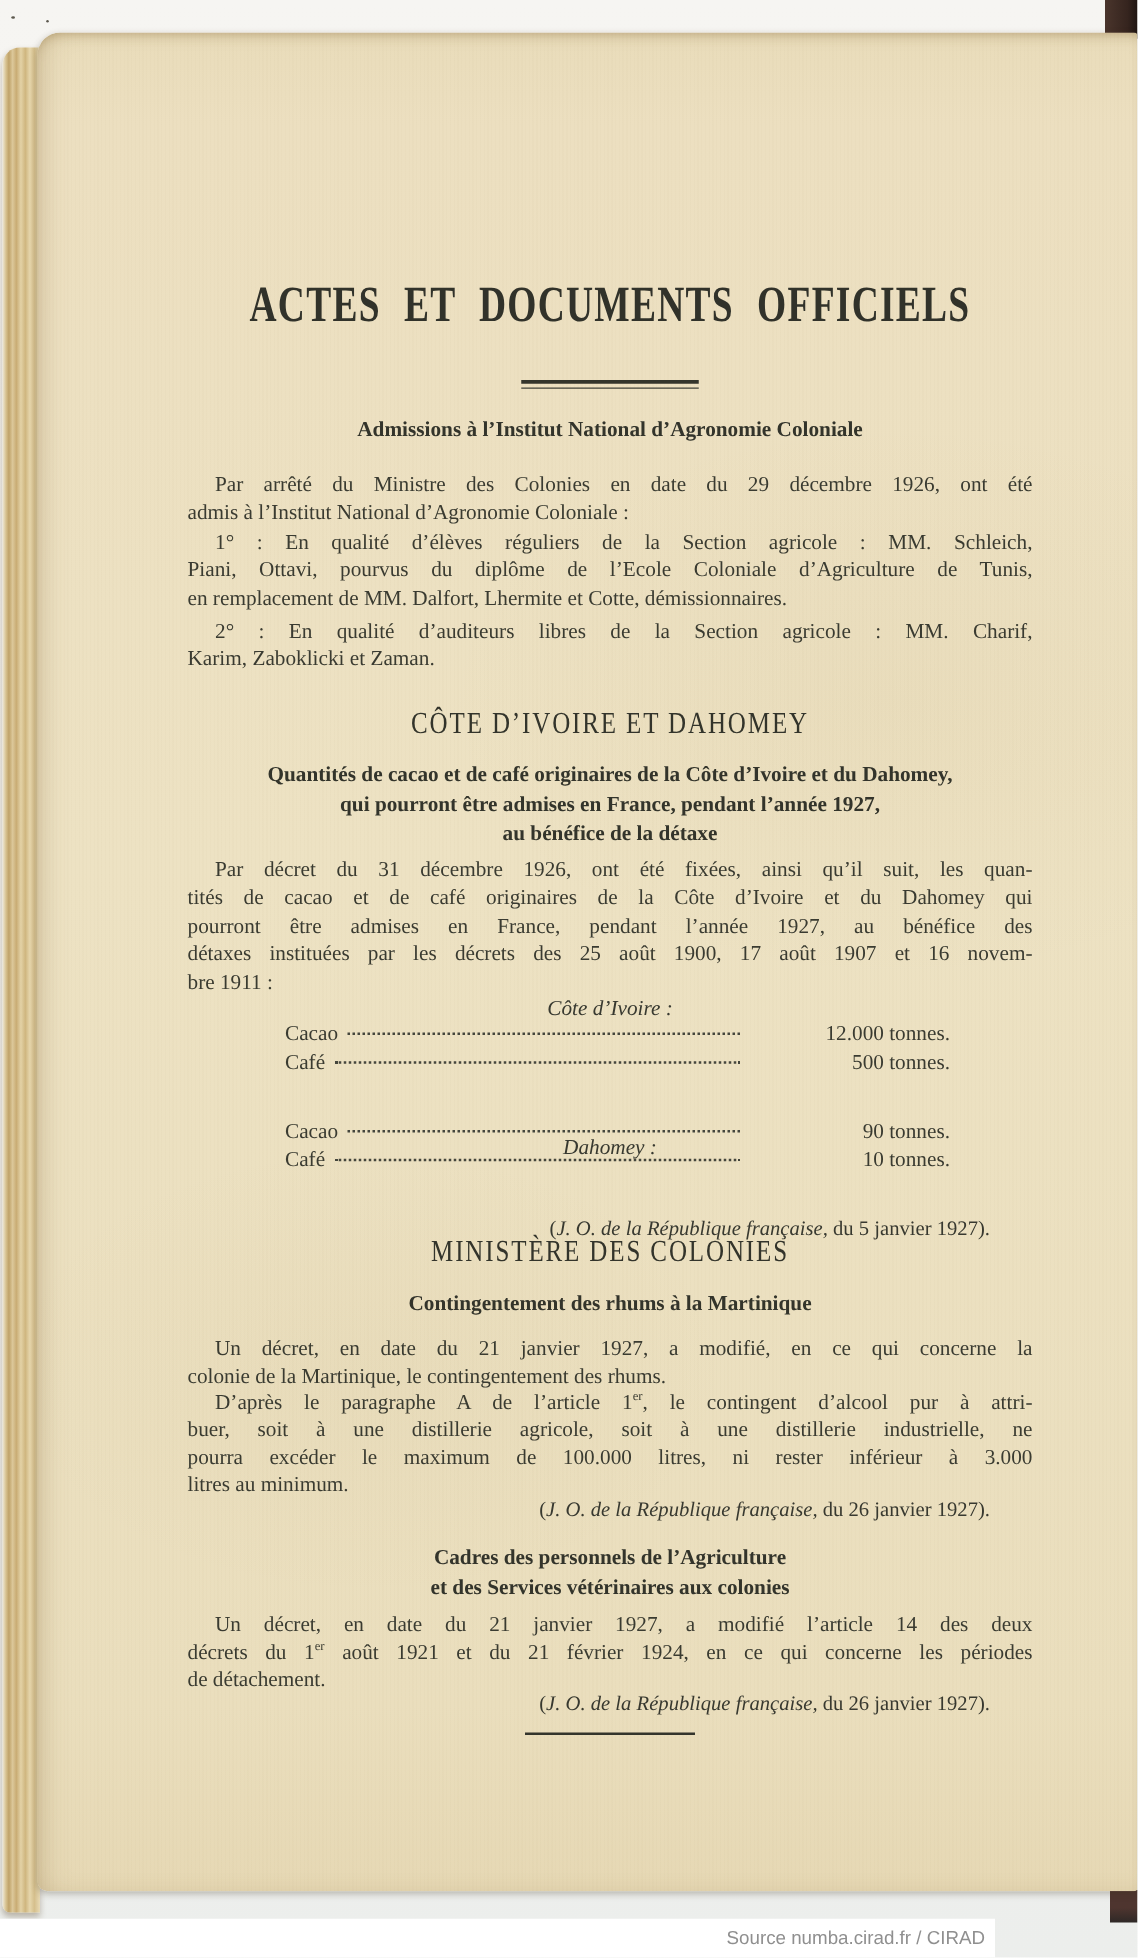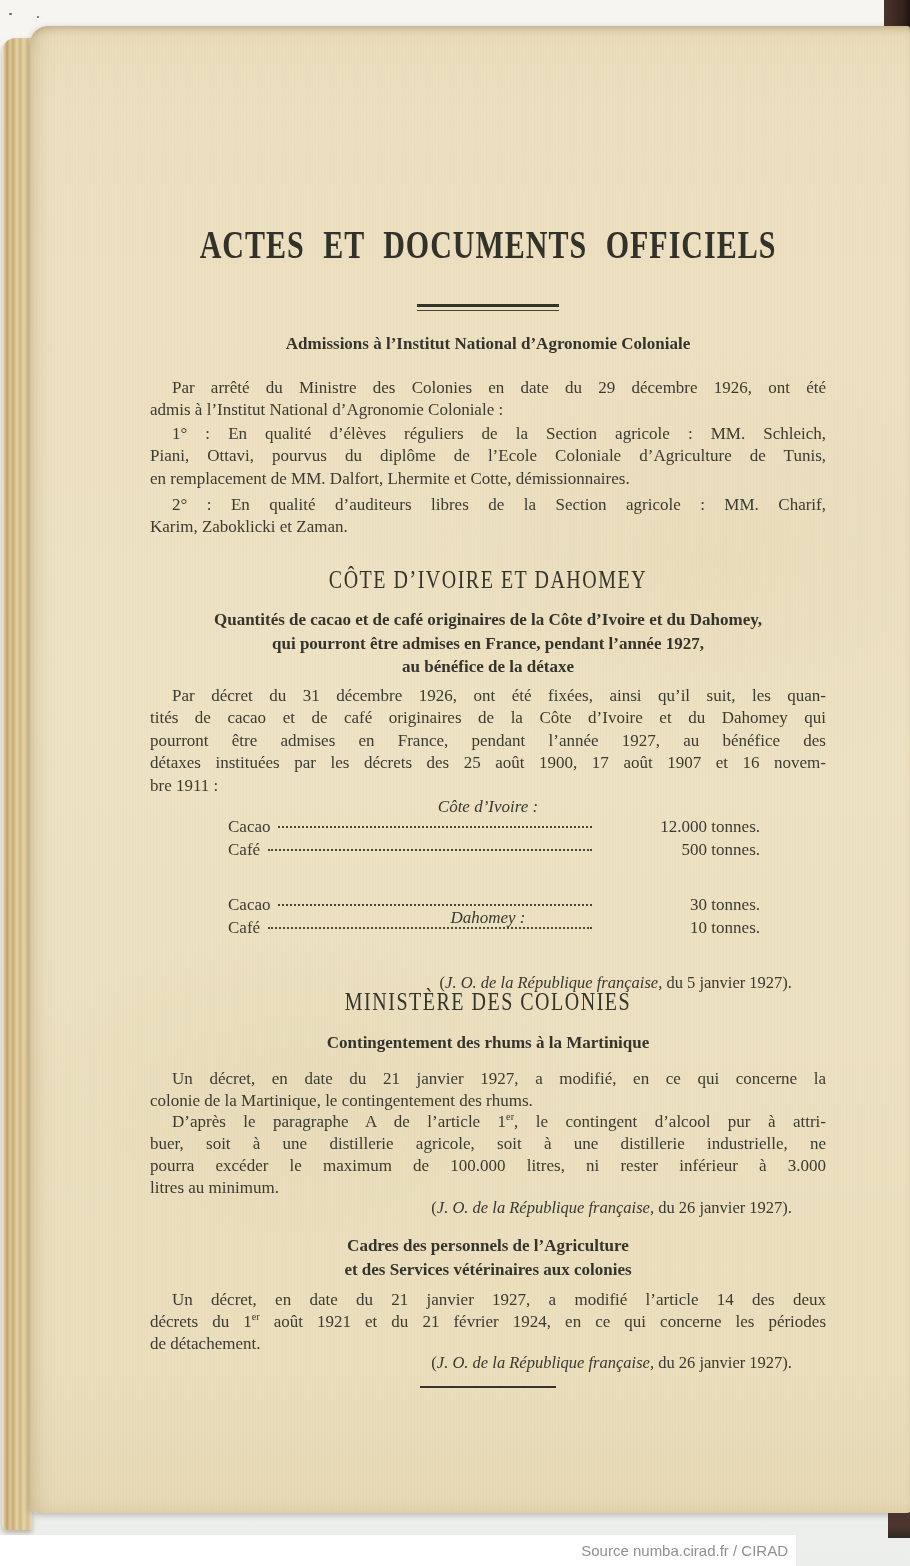--- a/index.html
+++ b/index.html
@@ -140,21 +140,21 @@
     <div class="quota q-i2">
       <span class="lbl">Café</span>
       <span class="leader"></span>
       <span class="val">500 tonnes.</span>
     </div>
 
     <div class="cat-label cl-dahomey">Dahomey :</div>
     <div class="quota q-d1">
       <span class="lbl">Cacao</span>
       <span class="leader"></span>
-      <span class="val">30 tonnes.</span>
+      <span class="val">90 tonnes.</span>
     </div>
     <div class="quota q-d2">
       <span class="lbl">Café</span>
       <span class="leader"></span>
       <span class="val">10 tonnes.</span>
     </div>
 
     <div class="jo jo1"><span>(</span><span class="it">J. O. de la République française,</span><span> du 5 janvier 1927).</span></div>
 
     <div class="sec-title st-min">MINISTÈRE DES COLONIES</div>

